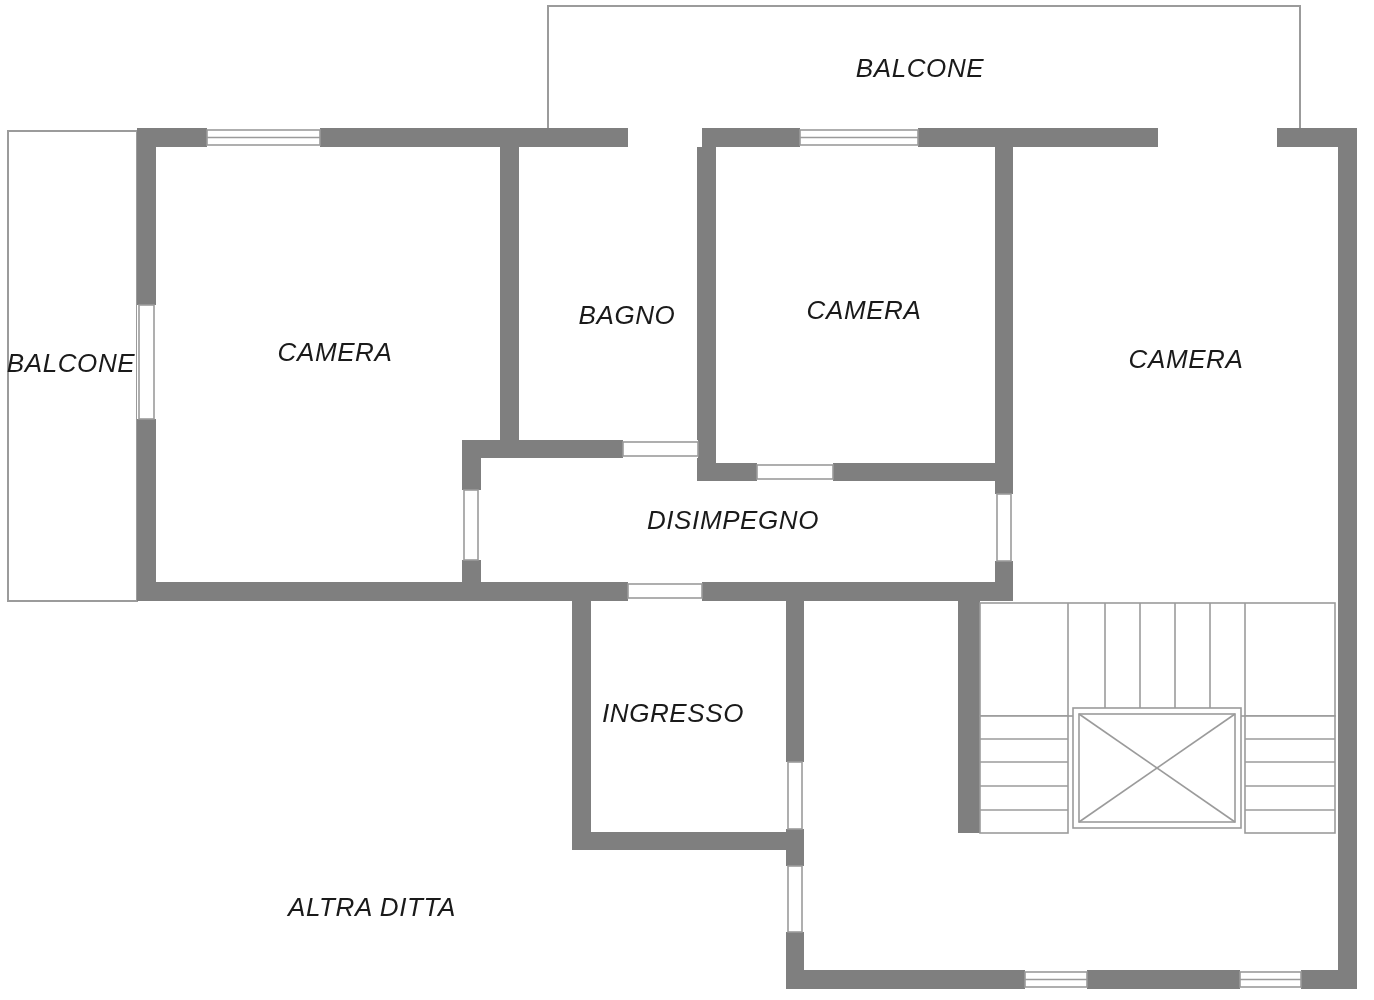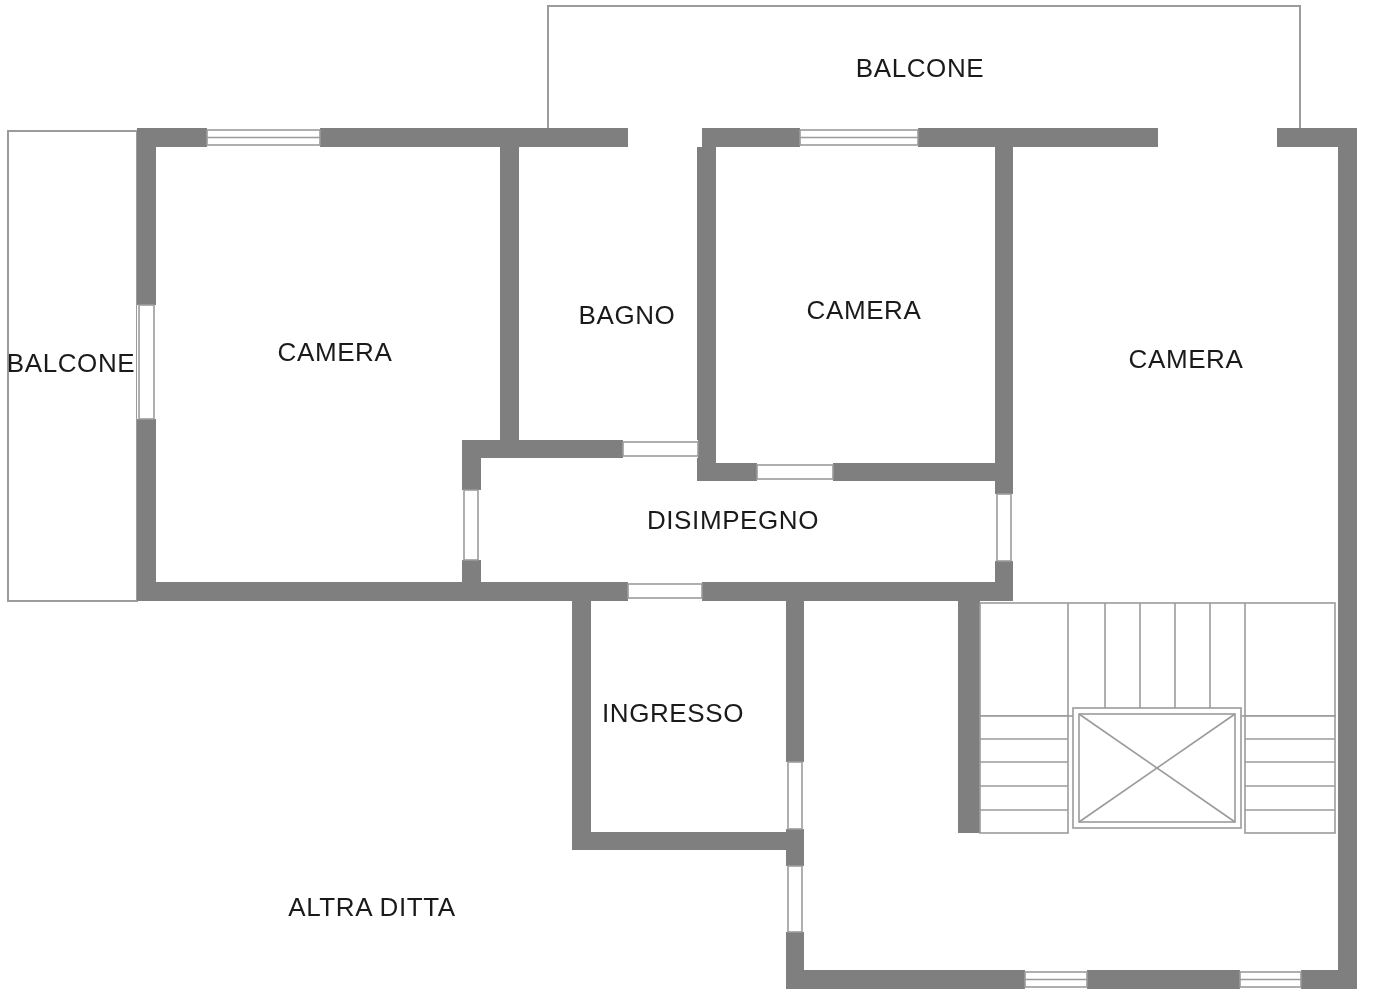--- a/index.html
+++ b/index.html
@@ -10,20 +10,21 @@
   }
   body {
     font-family: "Liberation Sans", sans-serif;
   }
   #plan-root {
     position: relative;
     width: 1374px;
     height: 1000px;
     background: #ffffff;
     overflow: hidden;
+    font-style: italic;
   }
   svg#floorplan {
     display: block;
     width: 1374px;
     height: 1000px;
   }
   .wall      { fill: #7f7f7f; stroke: none; }
   .balcony   { fill: #ffffff; stroke: #9b9b9b; stroke-width: 2; }
   .opening   { fill: #ffffff; stroke: none; }
   .win-line  { stroke: #9b9b9b; stroke-width: 1.6; fill: none; }

